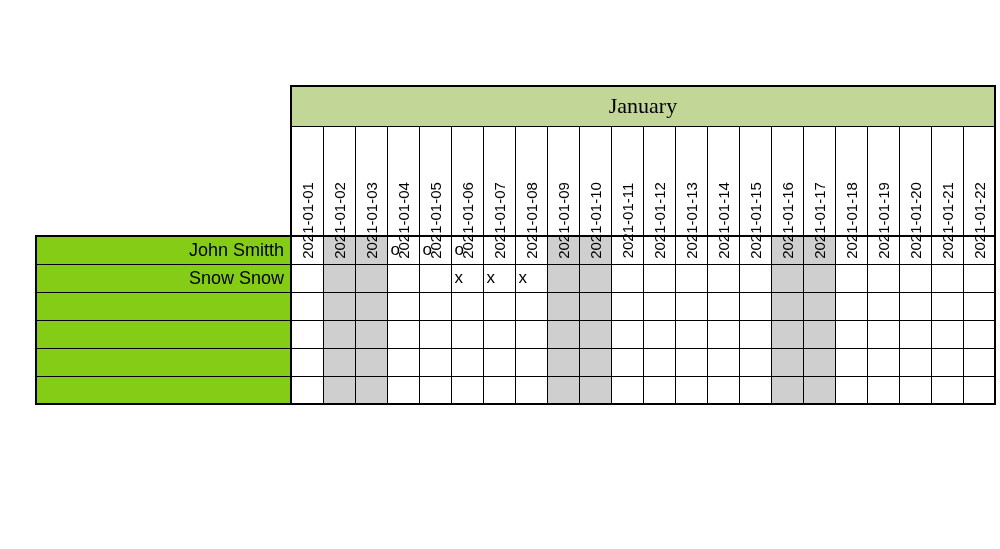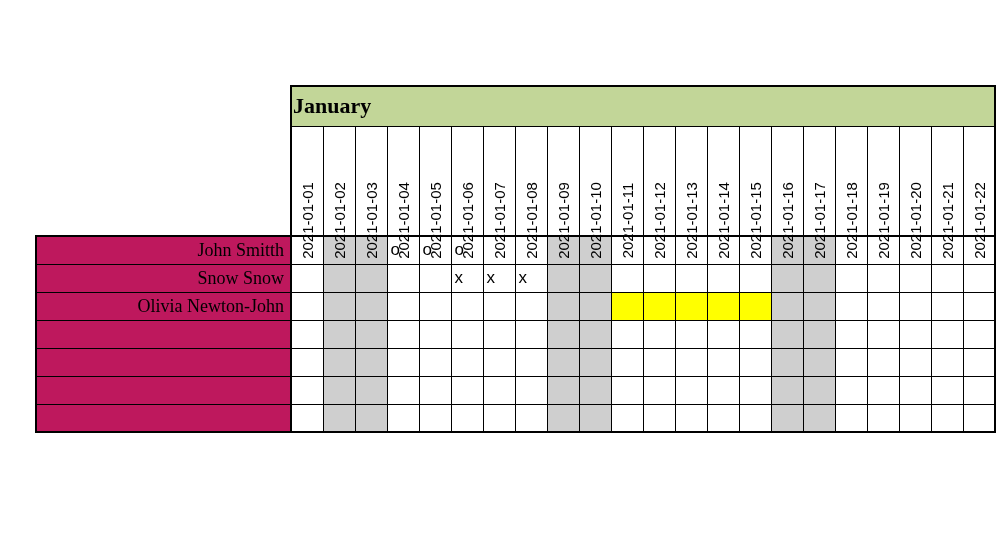--- a/index.html
+++ b/index.html
@@ -23,21 +23,22 @@
     border: 1px solid #000;
     box-sizing: border-box;
   }
   .corner {
     border: none !important;
     background: #fff;
     width: 255px;
   }
   .month-header {
     background: #c2d698;
-    font-weight: bold;
+    text-align: center;
+    font-weight: normal;
     font-size: 22px;
     height: 40px;
     border-top: 2px solid #000;
     border-left: 2px solid #000;
     border-right: 2px solid #000;
   }
   .date-header {
     background: #fff;
     width: 32px;
     height: 110px;
@@ -51,24 +52,24 @@
     position: absolute;
     left: 50%;
     bottom: 6px;
     transform: translateX(-50%) rotate(-90deg);
     transform-origin: center;
     white-space: nowrap;
     font-family: Arial, Helvetica, sans-serif;
     font-size: 15px;
   }
   .name-cell {
-    background: #be185d;
+    background: #84cc16;
     text-align: right;
     padding-right: 6px;
-    font-family: Liberation Serif, serif;
+    font-family: Liberation Sans, sans-serif;
     font-size: 18px;
     height: 28px;
     width: 255px;
     border-left: 2px solid #000;
   }
   .name-cell.first-row { border-top: 2px solid #000; }
   .name-cell.last-row  { border-bottom: 2px solid #000; }
   .day-cell {
     width: 32px;
     height: 28px;
@@ -211,45 +212,20 @@
           <td class="day-cell"></td>
           <td class="day-cell shade-grey"></td>
           <td class="day-cell shade-grey"></td>
           <td class="day-cell"></td>
           <td class="day-cell"></td>
           <td class="day-cell"></td>
           <td class="day-cell"></td>
           <td class="day-cell last-col"></td>
         </tr>
         <tr>
-          <td class="name-cell">Olivia Newton-John</td>
-          <td class="day-cell first-col"></td>
-          <td class="day-cell shade-grey"></td>
-          <td class="day-cell shade-grey"></td>
-          <td class="day-cell"></td>
-          <td class="day-cell"></td>
-          <td class="day-cell"></td>
-          <td class="day-cell"></td>
-          <td class="day-cell"></td>
-          <td class="day-cell shade-grey"></td>
-          <td class="day-cell shade-grey"></td>
-          <td class="day-cell shade-yellow"></td>
-          <td class="day-cell shade-yellow"></td>
-          <td class="day-cell shade-yellow"></td>
-          <td class="day-cell shade-yellow"></td>
-          <td class="day-cell shade-yellow"></td>
-          <td class="day-cell shade-grey"></td>
-          <td class="day-cell shade-grey"></td>
-          <td class="day-cell"></td>
-          <td class="day-cell"></td>
-          <td class="day-cell"></td>
-          <td class="day-cell"></td>
-          <td class="day-cell last-col"></td>
-        </tr>
-        <tr>
           <td class="name-cell"></td>
           <td class="day-cell first-col"></td>
           <td class="day-cell shade-grey"></td>
           <td class="day-cell shade-grey"></td>
           <td class="day-cell"></td>
           <td class="day-cell"></td>
           <td class="day-cell"></td>
           <td class="day-cell"></td>
           <td class="day-cell"></td>
           <td class="day-cell shade-grey"></td>

